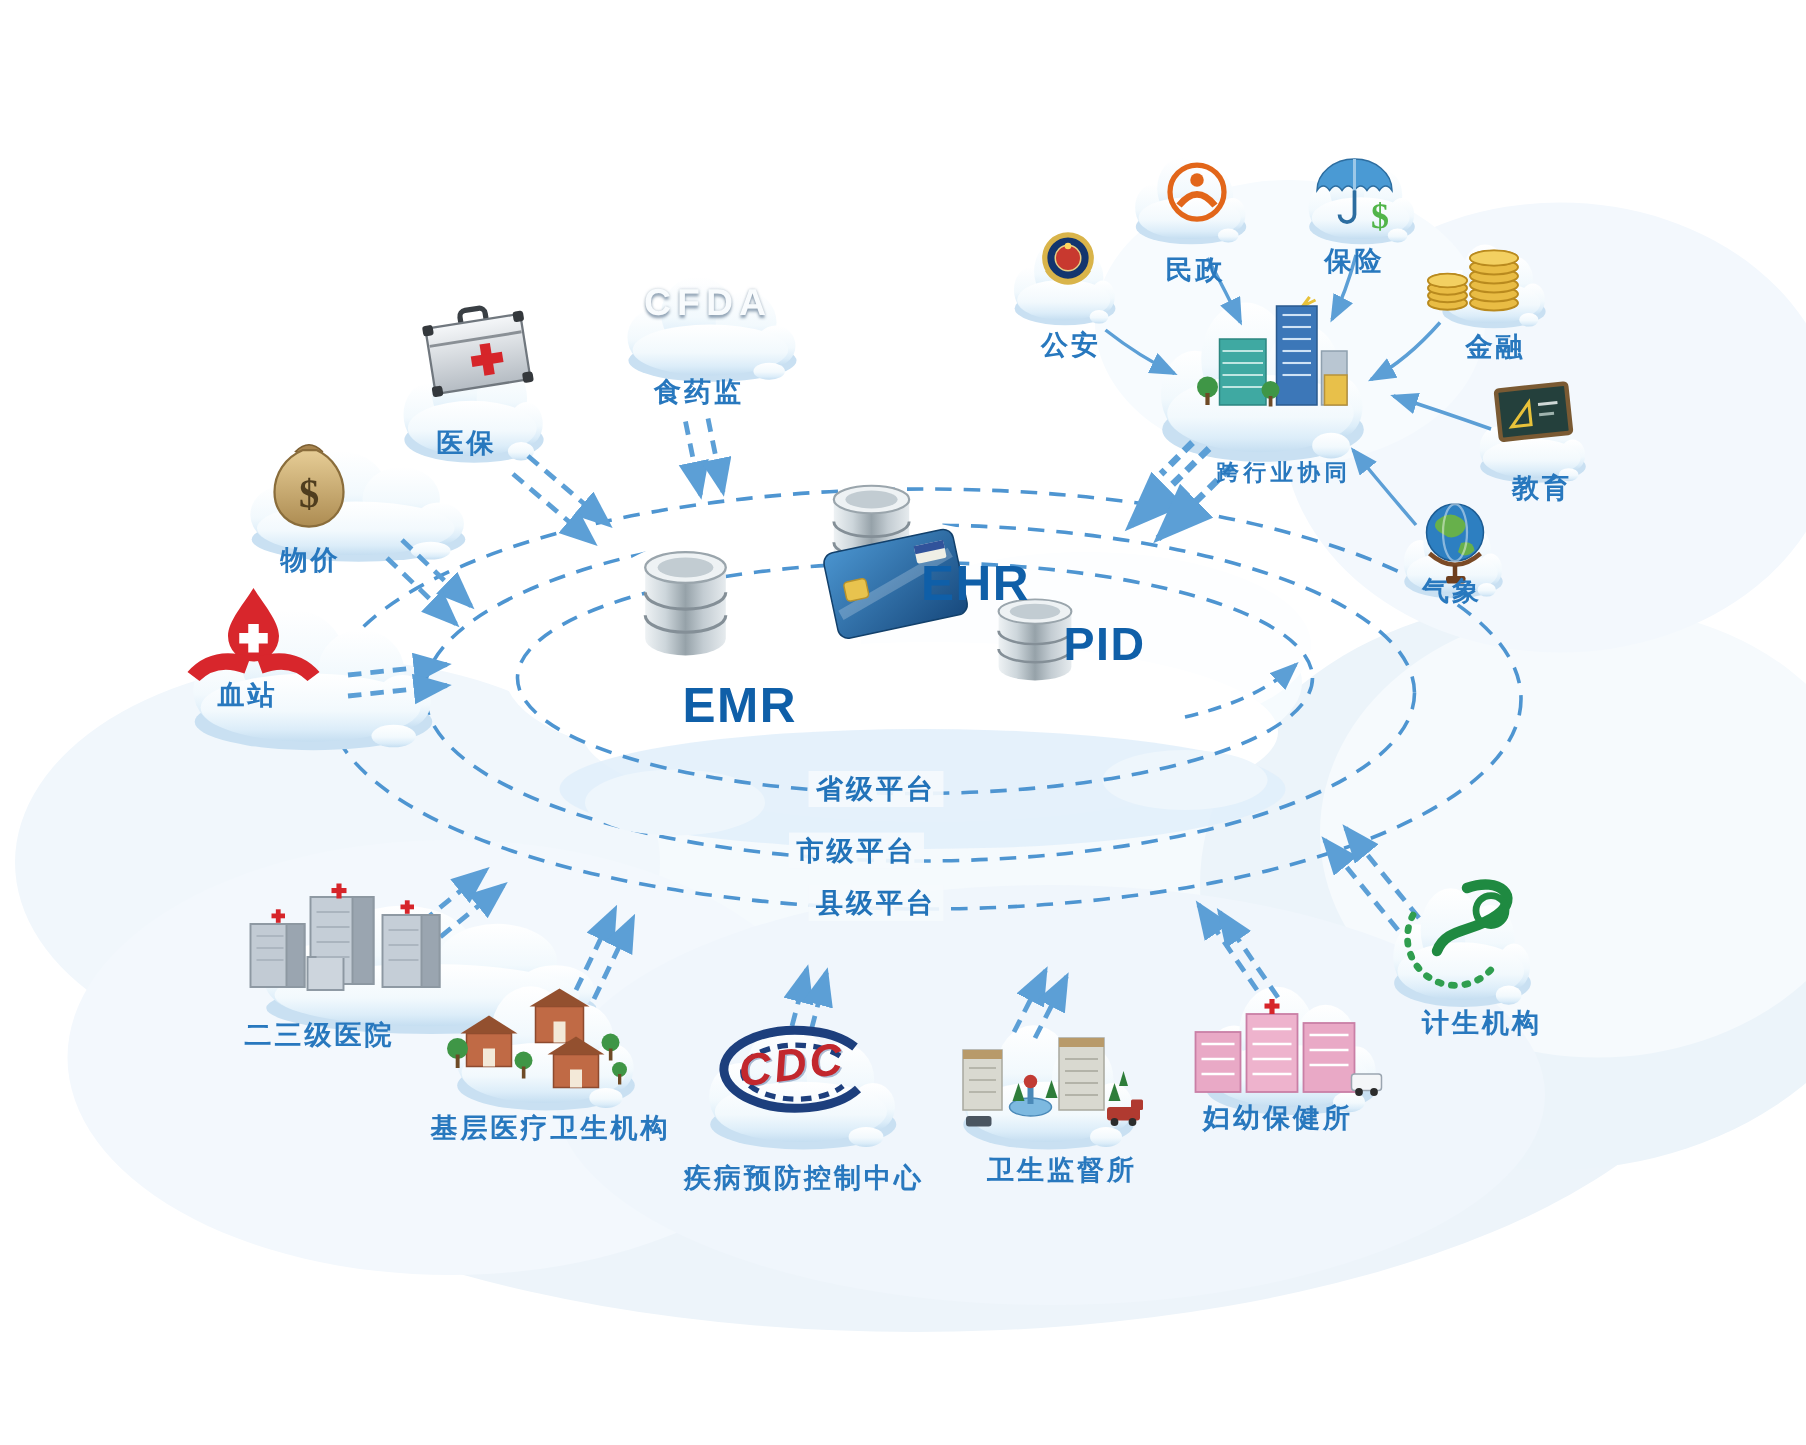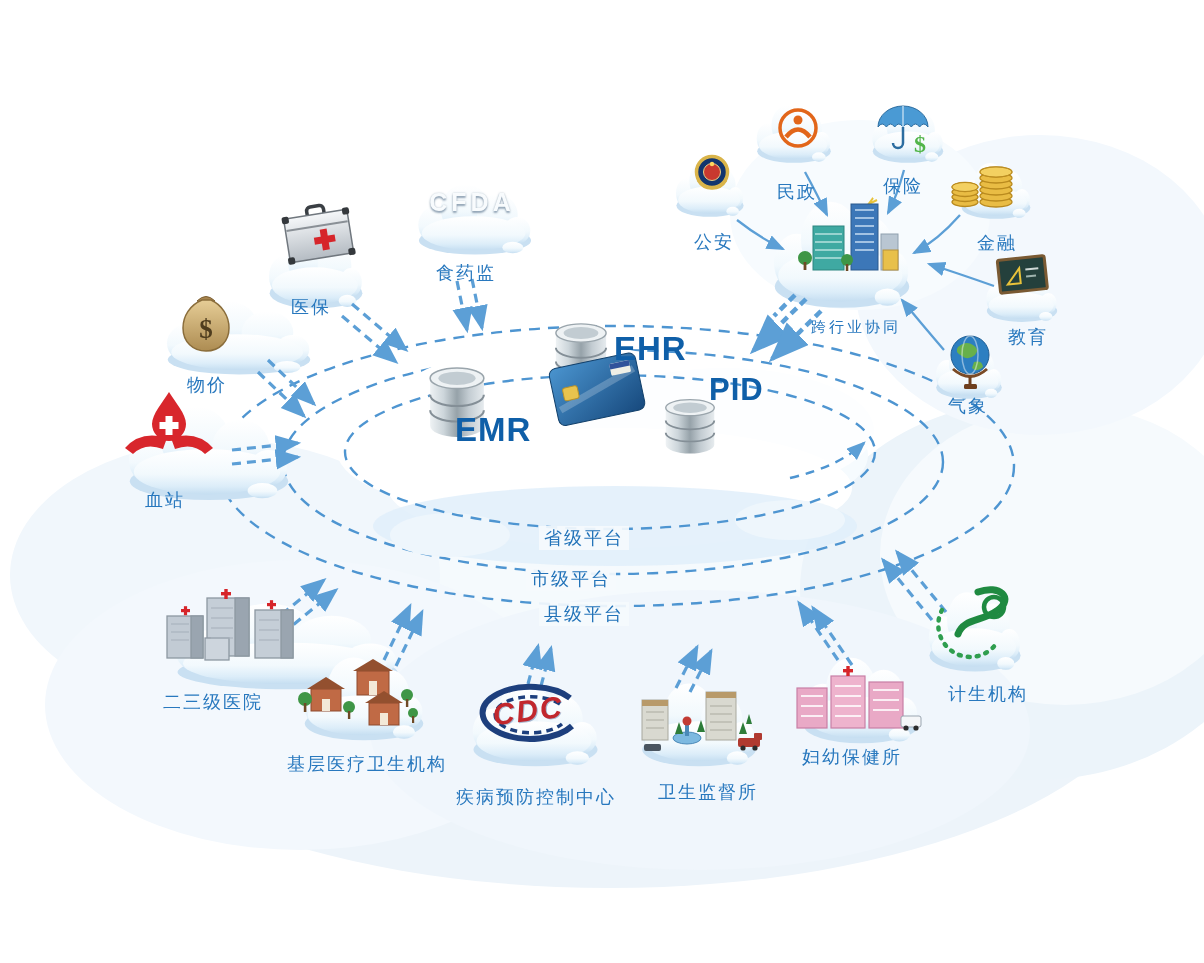--- a/index.html
+++ b/index.html
@@ -1,27 +1,27 @@
 <!DOCTYPE html>
 <html><head>
 <meta charset="utf-8">
 <style>
   html,body{margin:0;padding:0;background:#ffffff;}
   .stage{position:relative;width:1204px;height:963px;overflow:hidden;
          background:#ffffff;font-family:"Liberation Sans","DejaVu Sans",sans-serif;}
   .stage svg{position:absolute;left:0;top:0;}
   .lbl{position:absolute;transform:translateX(-50%);white-space:nowrap;
-       font-weight:400;font-size:18px;letter-spacing:2px;color:#2878BE;margin-top:12px;}
+       font-weight:700;font-size:18px;letter-spacing:2px;color:#2878BE;}
   .lbl.big{font-size:15px;letter-spacing:3px;}
   .lbl.ring{font-size:18px;color:#2273B9;background:rgba(245,250,253,.92);
             padding:0 5px;border-radius:0;}
   .title{position:absolute;transform:translateX(-50%);white-space:nowrap;
          font-weight:800;font-size:37px;letter-spacing:4px;color:#1A6DB0;}
   .acr{position:absolute;font-weight:800;color:#0F5FA8;letter-spacing:1px;
-       font-size:33px;white-space:nowrap;}
+       font-size:33px;white-space:nowrap;margin-top:40px;}
   .cfda{position:absolute;transform:translateX(-50%);font-weight:800;font-size:25px;
         letter-spacing:4px;color:#f8fbfd;
         text-shadow:0 2px 2px rgba(130,150,170,.85),0 0 2px rgba(160,175,190,.7);}
   .cdc{position:absolute;transform:translateX(-50%) rotate(-7deg);font-weight:800;
        font-style:italic;font-size:30px;letter-spacing:2px;color:#c2272d;
        text-shadow:1px 1px 0 rgba(27,63,125,.35);}
 </style>
 </head>
 <body>
 
@@ -420,21 +420,21 @@
 <div class="lbl ring" style="left:584px;top:514px">省级平台</div>
 <div class="lbl ring" style="left:571px;top:555px">市级平台</div>
 <div class="lbl ring" style="left:584px;top:590px">县级平台</div>
 
 <div class="cfda" style="left:472px;top:188px">CFDA</div>
 <div class="cdc" style="left:528px;top:694px">CDC</div>
 
 <div class="lbl" style="left:311px;top:283px">医保</div>
 <div class="lbl" style="left:466px;top:249px">食药监</div>
 <div class="lbl" style="left:207px;top:361px">物价</div>
-<div class="lbl" style="left:165px;top:476px">血站</div>
+<div class="lbl" style="left:165px;top:451px">血站</div>
 <div class="lbl" style="left:714px;top:218px">公安</div>
 <div class="lbl" style="left:797px;top:168px">民政</div>
 <div class="lbl" style="left:903px;top:162px">保险</div>
 <div class="lbl" style="left:997px;top:219px">金融</div>
 <div class="lbl" style="left:1028px;top:313px">教育</div>
 <div class="lbl" style="left:968px;top:382px">气象</div>
 <div class="lbl big" style="left:856px;top:306px">跨行业协同</div>
 <div class="lbl" style="left:213px;top:678px">二三级医院</div>
 <div class="lbl" style="left:367px;top:740px">基层医疗卫生机构</div>
 <div class="lbl" style="left:536px;top:773px">疾病预防控制中心</div>

